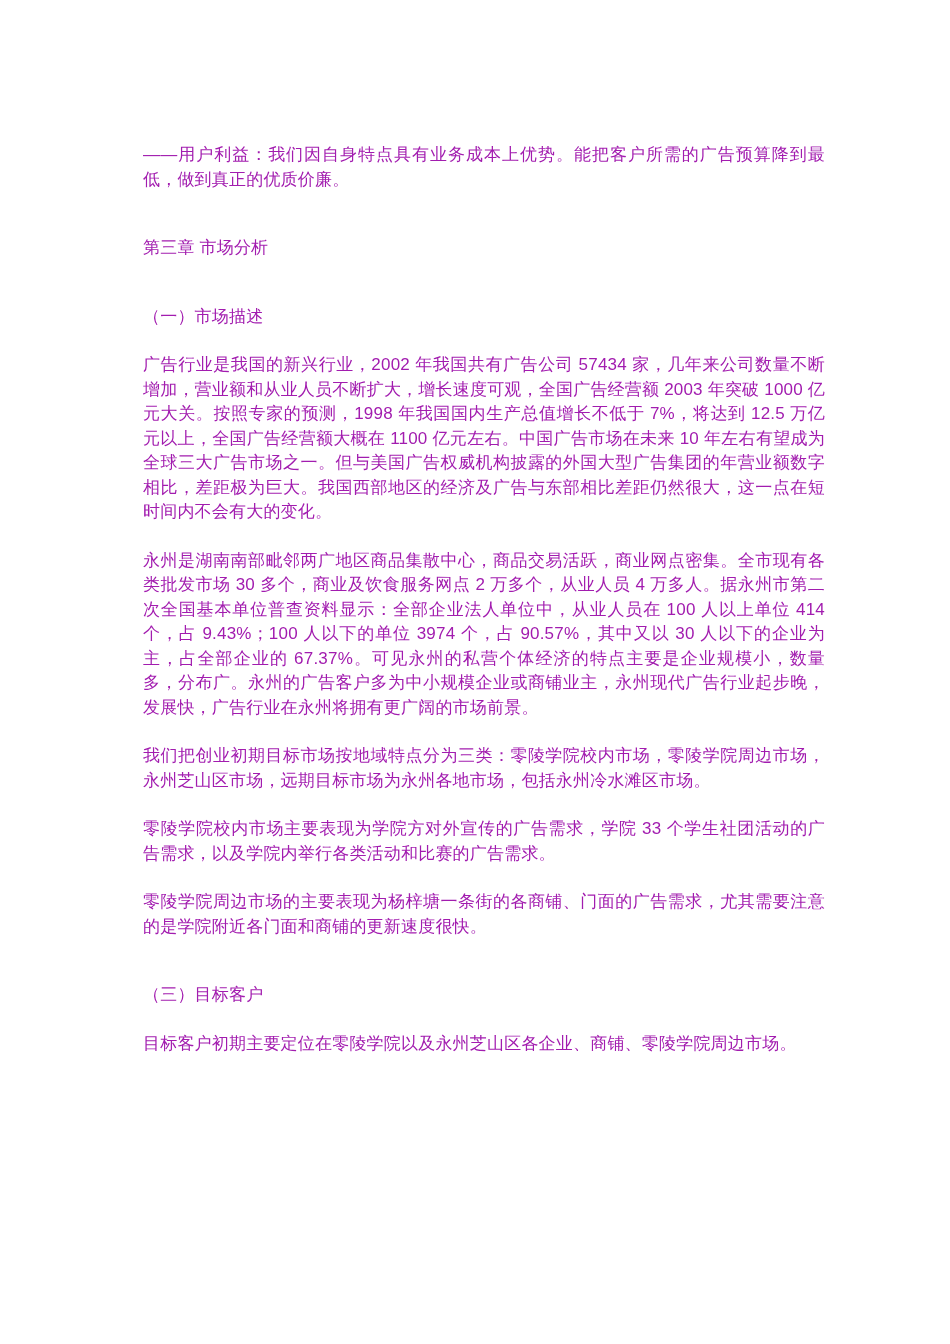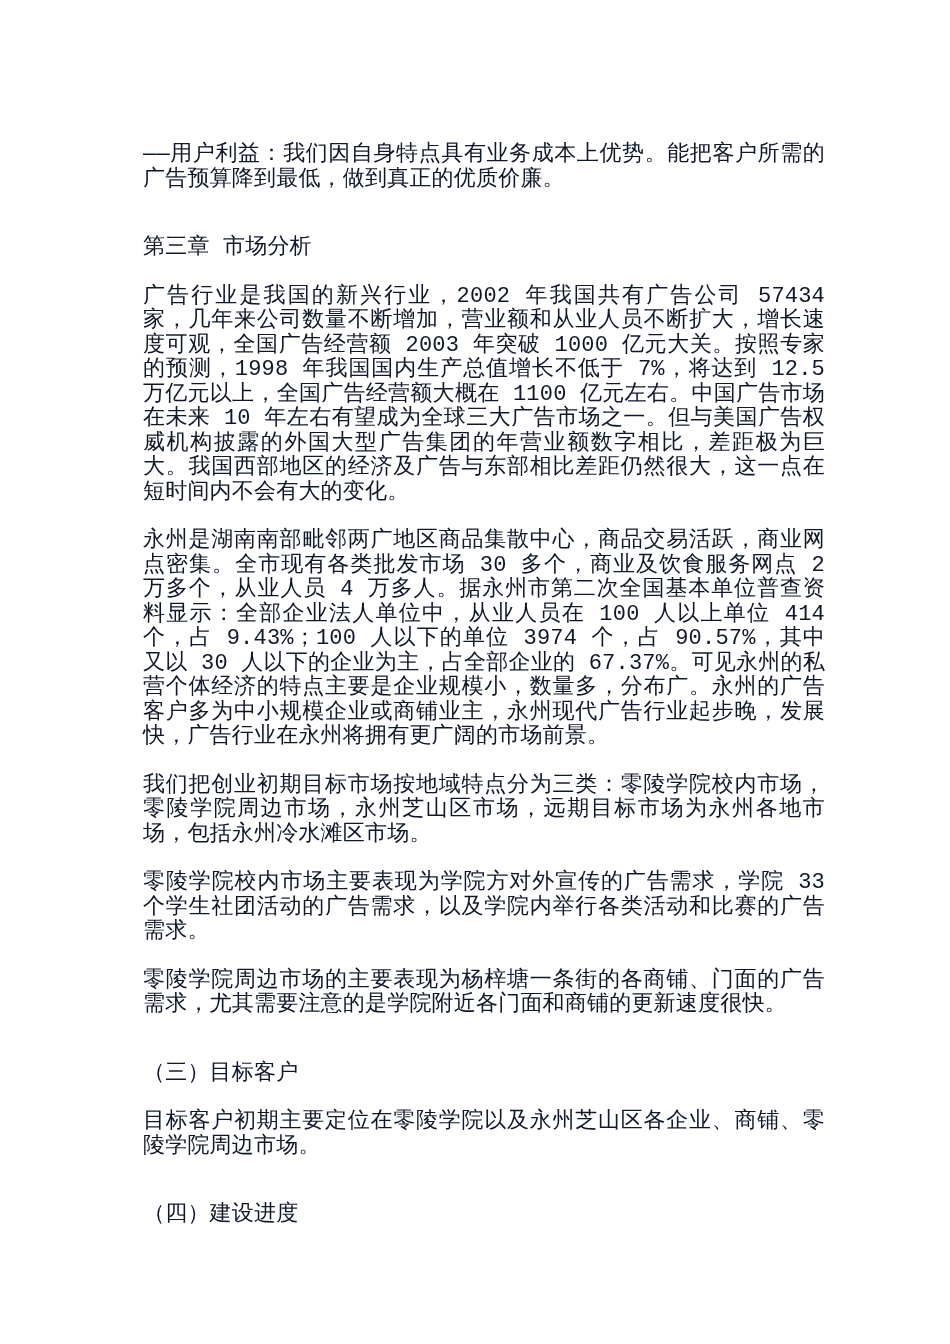--- a/index.html
+++ b/index.html
@@ -12,40 +12,40 @@
     width: 950px;
     height: 1344px;
     box-sizing: border-box;
     background: #ffffff;
     padding: 143px 125px 0 143px;
     overflow: hidden;
   }
   .para {
     width: 682px;
     margin: 0 0 24px 0;
-    font-family: Liberation Mono, monospace;
-    font-size: 22px;
+    font-family: Liberation Sans, sans-serif;
+    font-size: 17px;
     line-height: 24.5px;
-    color: #0f172a;
+    color: #a21caf;
     text-align: justify;
     letter-spacing: 0.2px;
     word-break: break-all;
   }
   .para.heading {
     text-align: left;
     margin-top: 44px;
   }
 </style>
 </head>
 <body>
 
 <div class="page">
   <p class="para">——用户利益：我们因自身特点具有业务成本上优势。能把客户所需的广告预算降到最低，做到真正的优质价廉。</p>
   <p class="para heading">第三章 市场分析</p>
+  <p class="para heading">（一）市场描述</p>
   <p class="para">广告行业是我国的新兴行业，2002 年我国共有广告公司 57434 家，几年来公司数量不断增加，营业额和从业人员不断扩大，增长速度可观，全国广告经营额 2003 年突破 1000 亿元大关。按照专家的预测，1998 年我国国内生产总值增长不低于 7%，将达到 12.5 万亿元以上，全国广告经营额大概在 1100 亿元左右。中国广告市场在未来 10 年左右有望成为全球三大广告市场之一。但与美国广告权威机构披露的外国大型广告集团的年营业额数字相比，差距极为巨大。我国西部地区的经济及广告与东部相比差距仍然很大，这一点在短时间内不会有大的变化。</p>
   <p class="para">永州是湖南南部毗邻两广地区商品集散中心，商品交易活跃，商业网点密集。全市现有各类批发市场 30 多个，商业及饮食服务网点 2 万多个，从业人员 4 万多人。据永州市第二次全国基本单位普查资料显示：全部企业法人单位中，从业人员在 100 人以上单位 414 个，占 9.43%；100 人以下的单位 3974 个，占 90.57%，其中又以 30 人以下的企业为主，占全部企业的 67.37%。可见永州的私营个体经济的特点主要是企业规模小，数量多，分布广。永州的广告客户多为中小规模企业或商铺业主，永州现代广告行业起步晚，发展快，广告行业在永州将拥有更广阔的市场前景。</p>
   <p class="para">我们把创业初期目标市场按地域特点分为三类：零陵学院校内市场，零陵学院周边市场，永州芝山区市场，远期目标市场为永州各地市场，包括永州冷水滩区市场。</p>
   <p class="para">零陵学院校内市场主要表现为学院方对外宣传的广告需求，学院 33 个学生社团活动的广告需求，以及学院内举行各类活动和比赛的广告需求。</p>
   <p class="para">零陵学院周边市场的主要表现为杨梓塘一条街的各商铺、门面的广告需求，尤其需要注意的是学院附近各门面和商铺的更新速度很快。</p>
   <p class="para heading">（三）目标客户</p>
   <p class="para">目标客户初期主要定位在零陵学院以及永州芝山区各企业、商铺、零陵学院周边市场。</p>
-  <p class="para heading">（四）建设进度</p>
 </div>
 
 </body></html>

